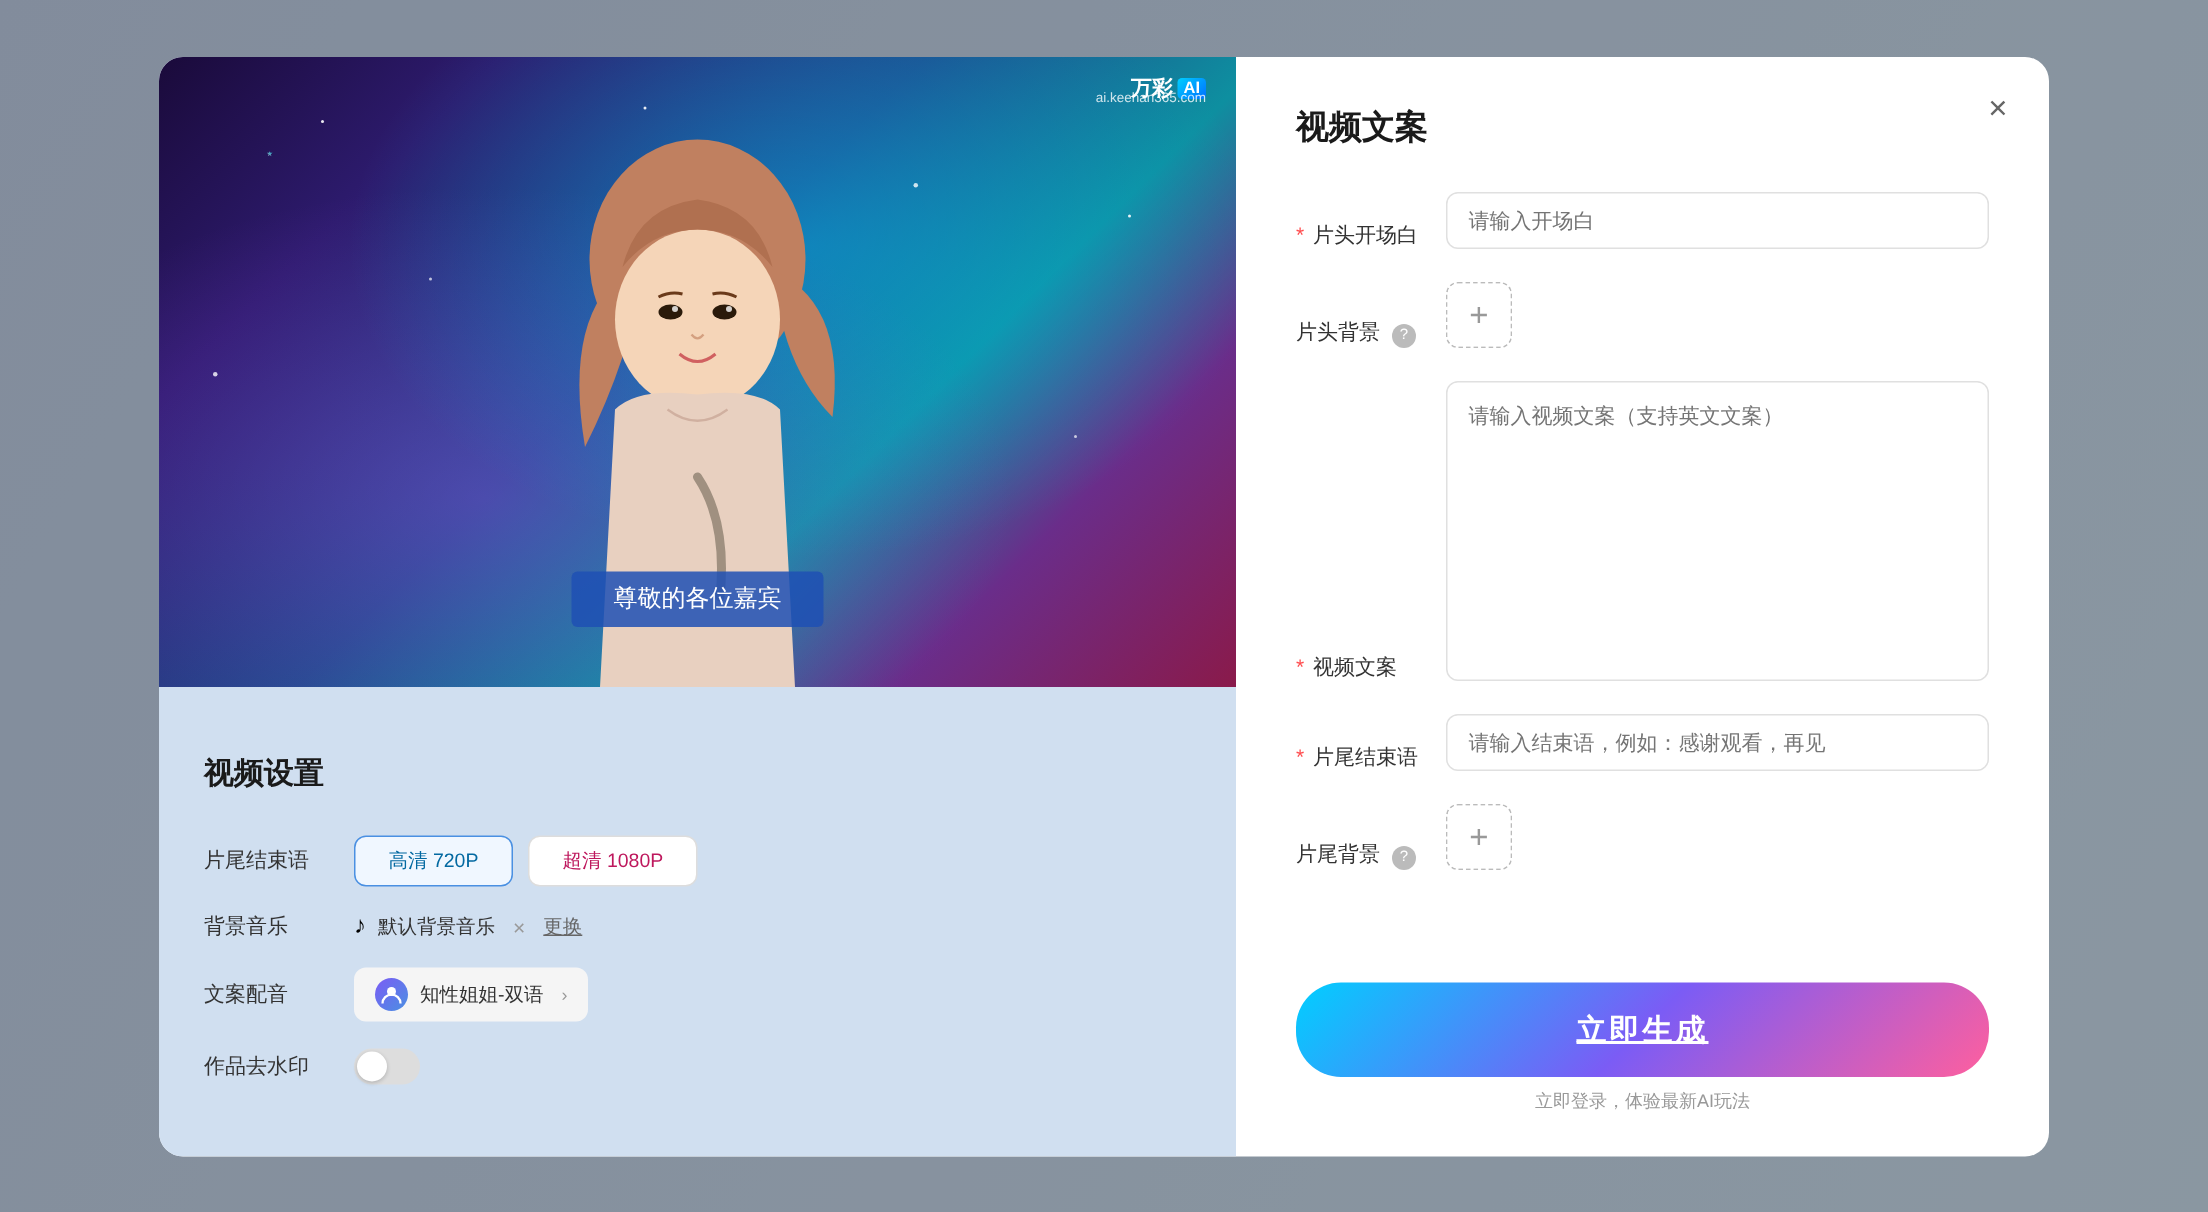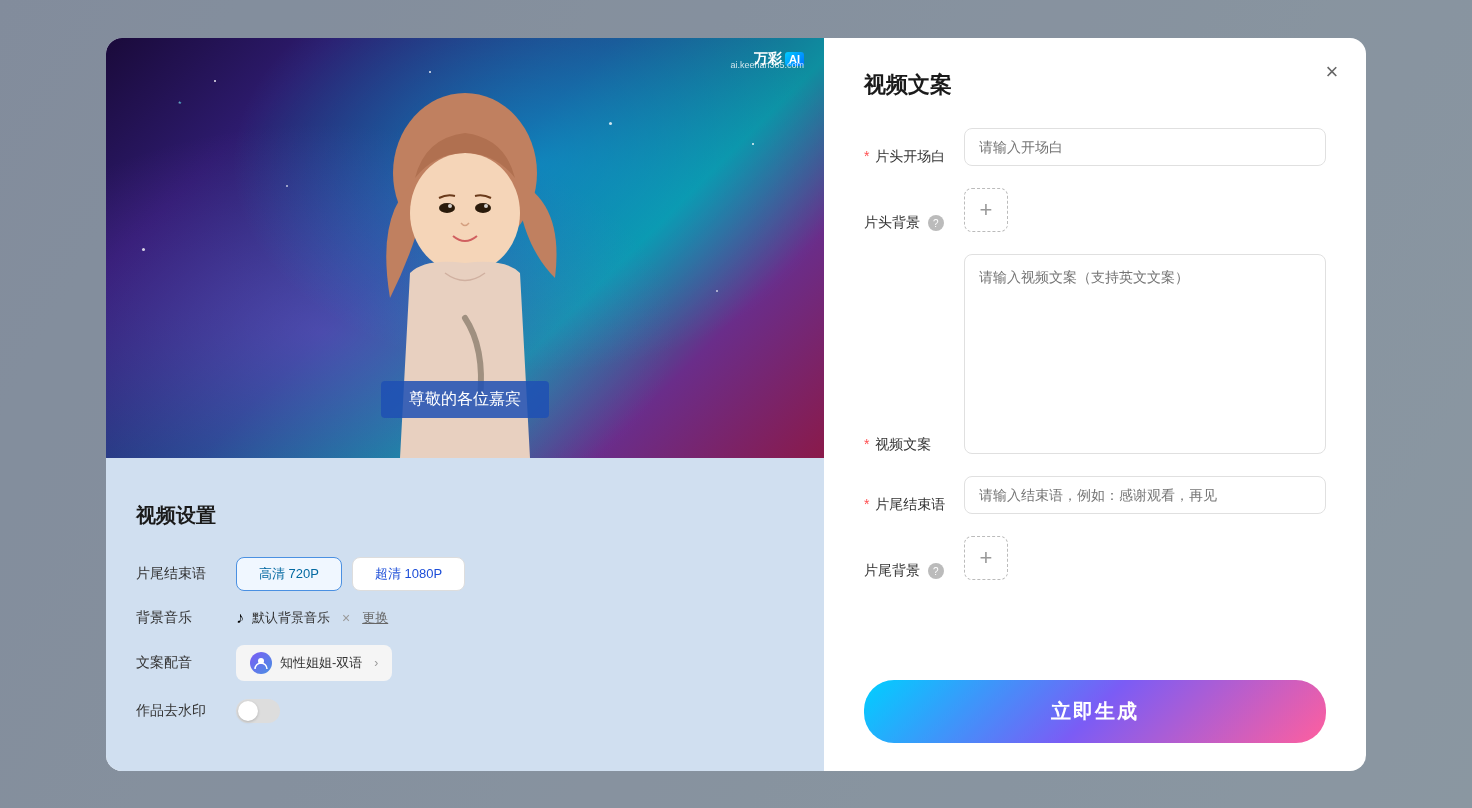--- a/index.html
+++ b/index.html
@@ -152,21 +152,21 @@
       display: flex;
       gap: 10px;
     }
     .quality-btn {
       padding: 7px 22px;
       border-radius: 8px;
       font-size: 13px;
       cursor: pointer;
       border: 1.5px solid #ddd;
       background: white;
-      color: #1d4ed8;
+      color: #be185d;
     }
     .quality-btn.active {
       border-color: #4a90e2;
       color: #0369a1;
       background: #f0f7ff;
     }
     .music-control {
       display: flex;
       align-items: center;
       gap: 8px;
@@ -332,20 +332,21 @@
       padding: 18px;
       border: none;
       border-radius: 30px;
       background: linear-gradient(135deg, #00cfff 0%, #7b5cf5 50%, #ff5f9e 100%);
       color: white;
       font-size: 20px;
       font-weight: 700;
       cursor: pointer;
       margin-top: auto;
       letter-spacing: 2px;
+      text-decoration: underline;
     }
     .generate-hint {
       text-align: center;
       font-size: 12px;
       color: #999;
       margin-top: 8px;
     }
     .close-btn {
       position: absolute;
       top: 18px;
@@ -526,16 +527,17 @@
 
       <div class="form-row">
         <div class="form-label">
           <span>片尾背景</span>
           <span class="help-icon">?</span>
         </div>
         <button class="bg-add-btn">+</button>
       </div>
 
       <button class="generate-btn">立即生成</button>
+      <div class="generate-hint">立即登录，体验最新AI玩法</div>
     </div>
 
   </div>
 </div>
 
 </body></html>

